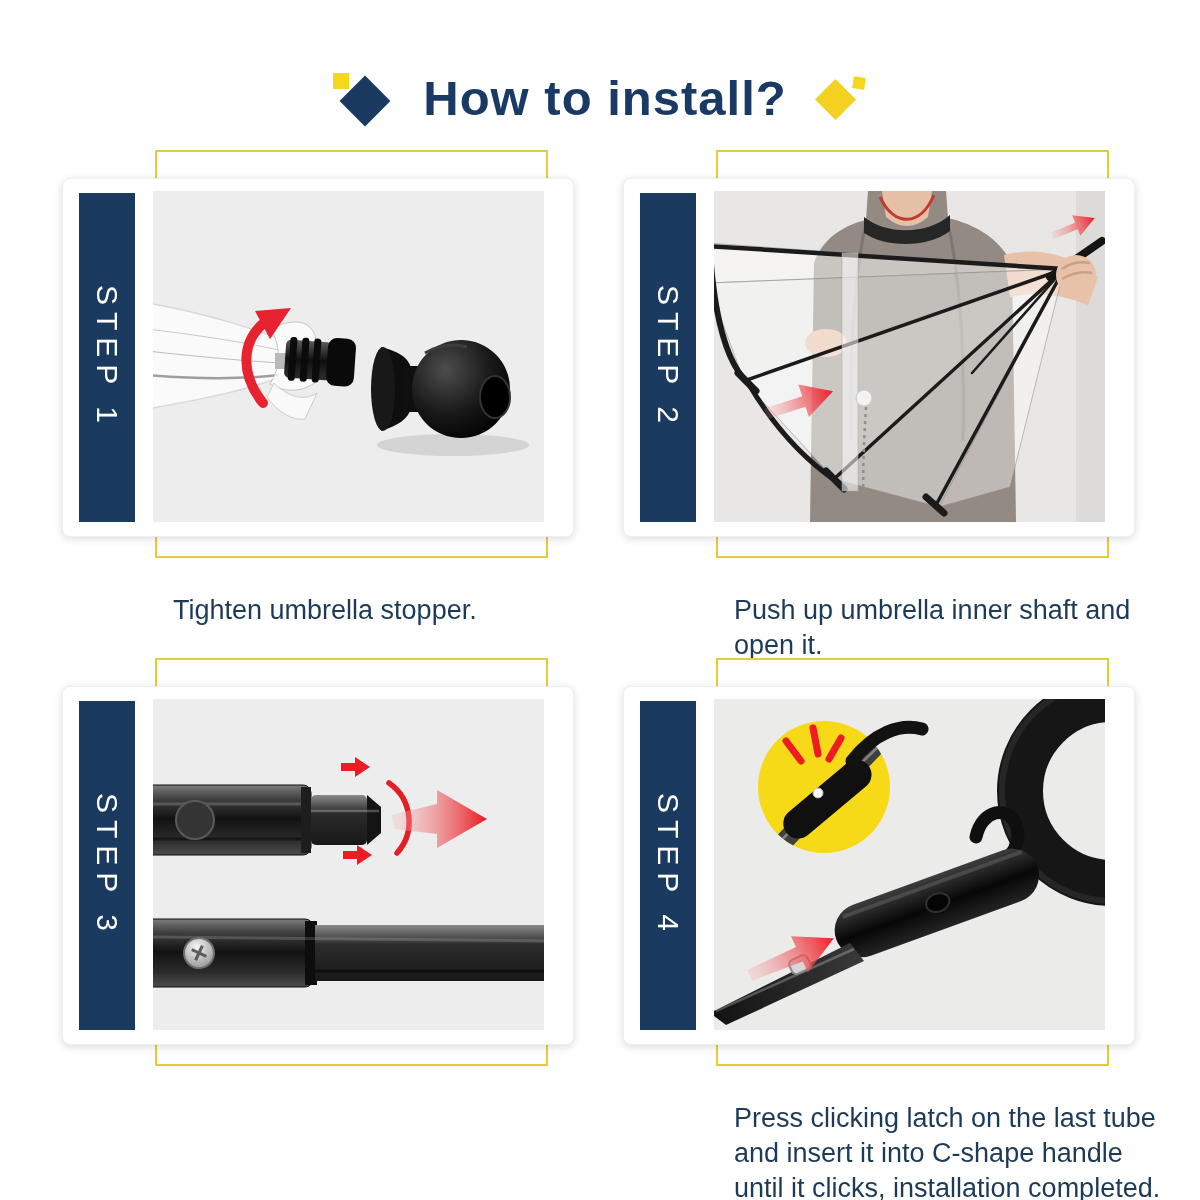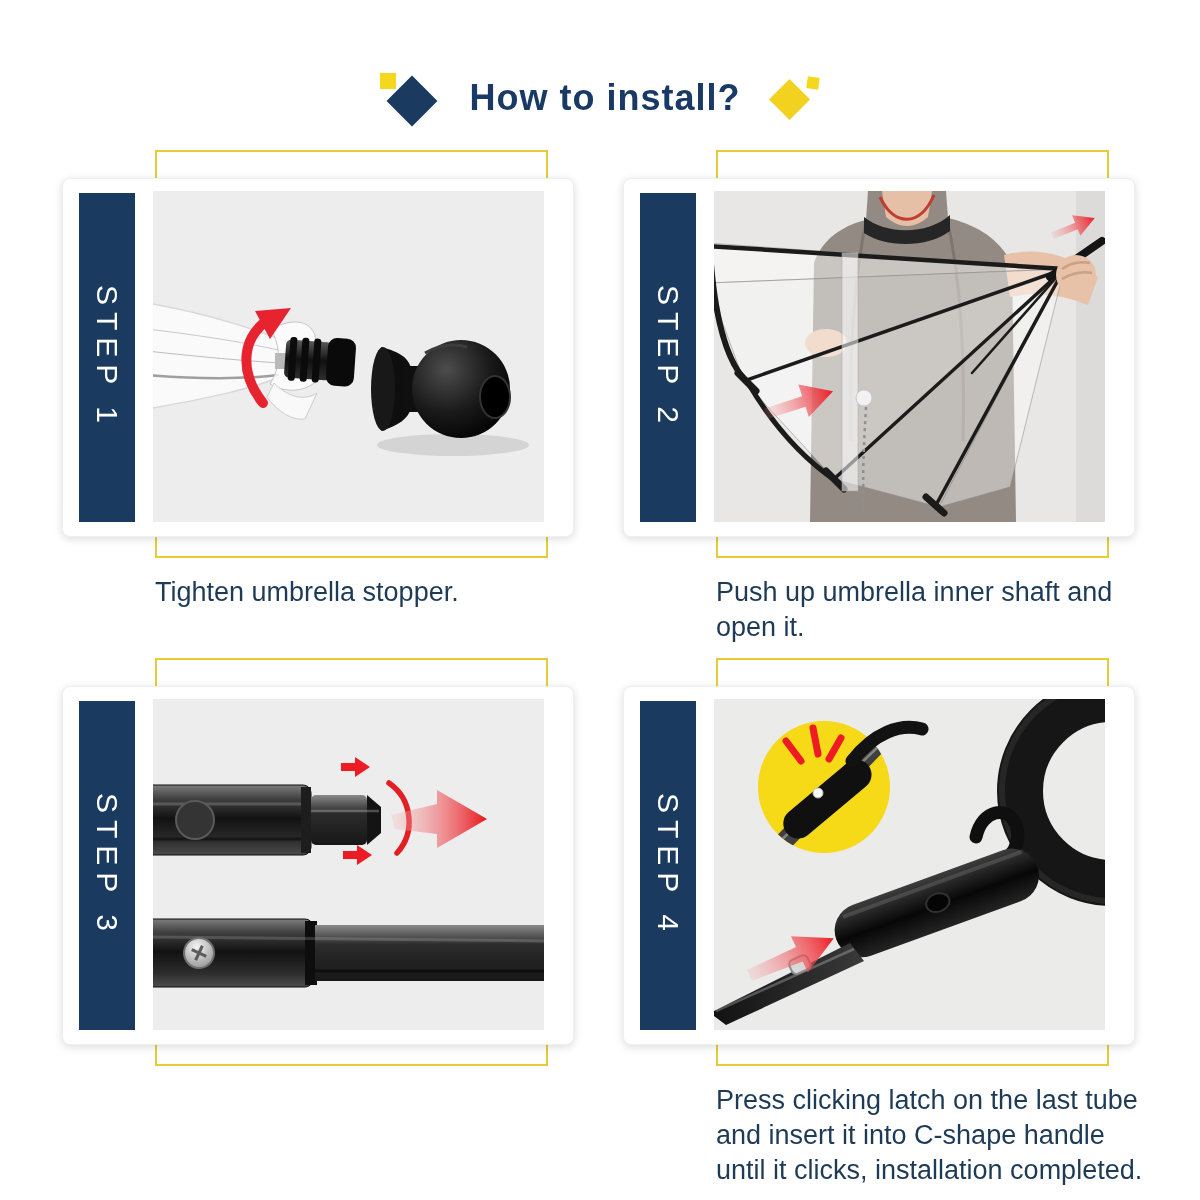--- a/index.html
+++ b/index.html
@@ -6,21 +6,21 @@
   body{
     width:1200px;height:1200px;position:relative;background:#ffffff;
     font-family:"Liberation Sans", sans-serif;overflow:hidden;
   }
   
   .header{
     position:absolute;left:0;top:52px;width:1200px;height:92px;
     display:flex;justify-content:center;align-items:center;gap:30px;
   }
   .page-title{
-    font-size:36px;font-weight:bold;color:#1a3a66;letter-spacing:1px;margin:0;
+    font-size:49px;font-weight:bold;color:#1a3a66;letter-spacing:1px;margin:0;
   }
   .decor{position:relative;}
   .decor-left{width:62px;height:62px;}
   .decor-right{width:52px;height:58px;}
   .sq-small{position:absolute;background:#f5d81e;}
   .dl-sq{left:2px;top:6px;width:16px;height:16px;}
   .dl-diamond{position:absolute;left:16px;top:16px;width:36px;height:36px;background:#1a3a5f;transform:rotate(45deg);}
   .dr-diamond{position:absolute;left:4px;top:16px;width:29px;height:29px;background:#f2d21f;transform:rotate(45deg);}
   .dr-sq{left:36px;top:8px;width:12px;height:12px;transform:rotate(8deg);}
   
@@ -45,21 +45,21 @@
   .banner span{
     writing-mode:vertical-rl;color:#ffffff;font-size:30px;letter-spacing:7px;
     white-space:nowrap;
   }
   .photo{
     position:absolute;left:90px;top:12px;width:391px;height:331px;overflow:hidden;
     background:#ececec;
   }
   .photo svg{display:block;width:100%;height:100%;}
   .caption{
-    position:absolute;left:95px;top:425px;width:492px;margin:0;
+    position:absolute;left:95px;top:425px;width:492px;margin:18px;
     color:#1d3a57;font-size:27px;line-height:35px;white-space:pre-line;
   }
 </style>
 </head>
 <body>
 
 <div class="header">
   <div class="decor decor-left">
     <span class="sq-small dl-sq"></span>
     <span class="dl-diamond"></span>

